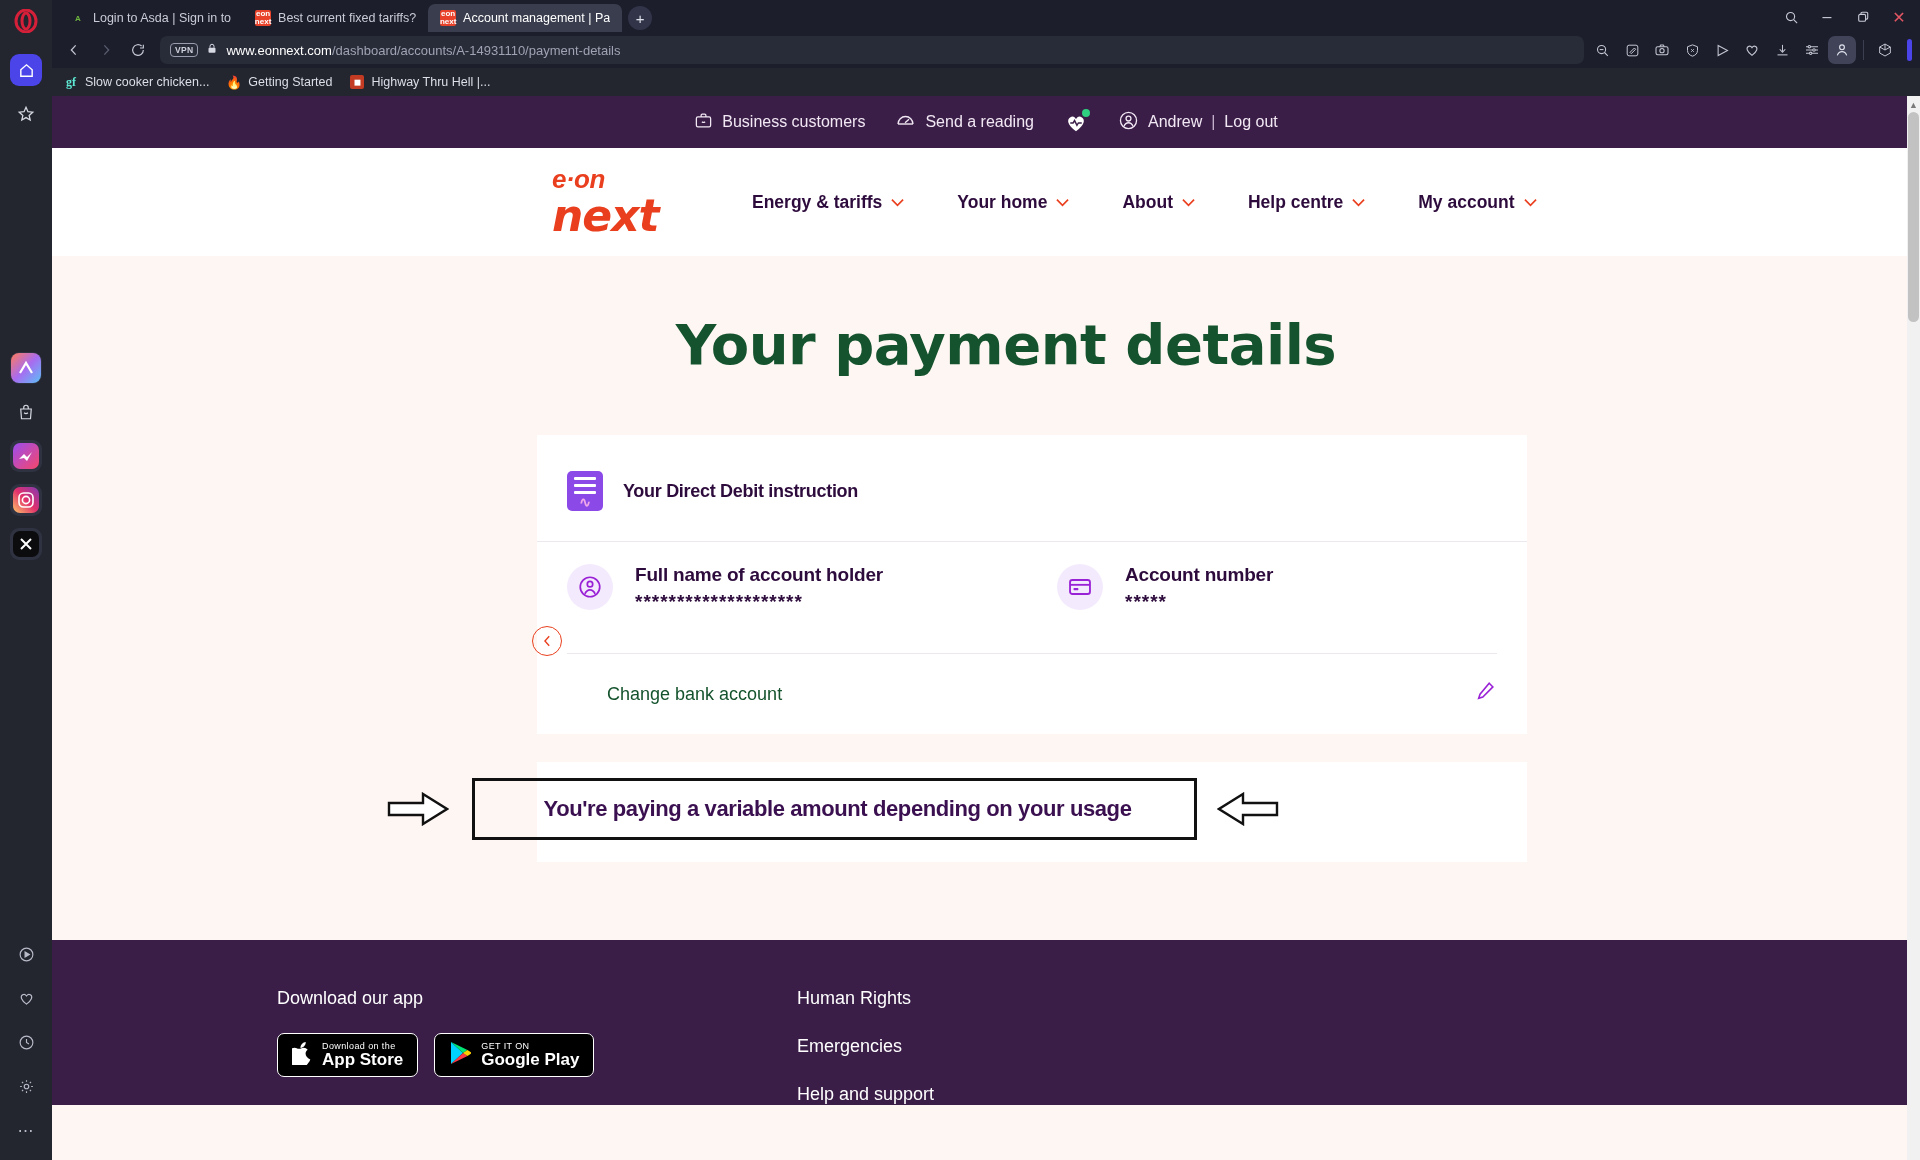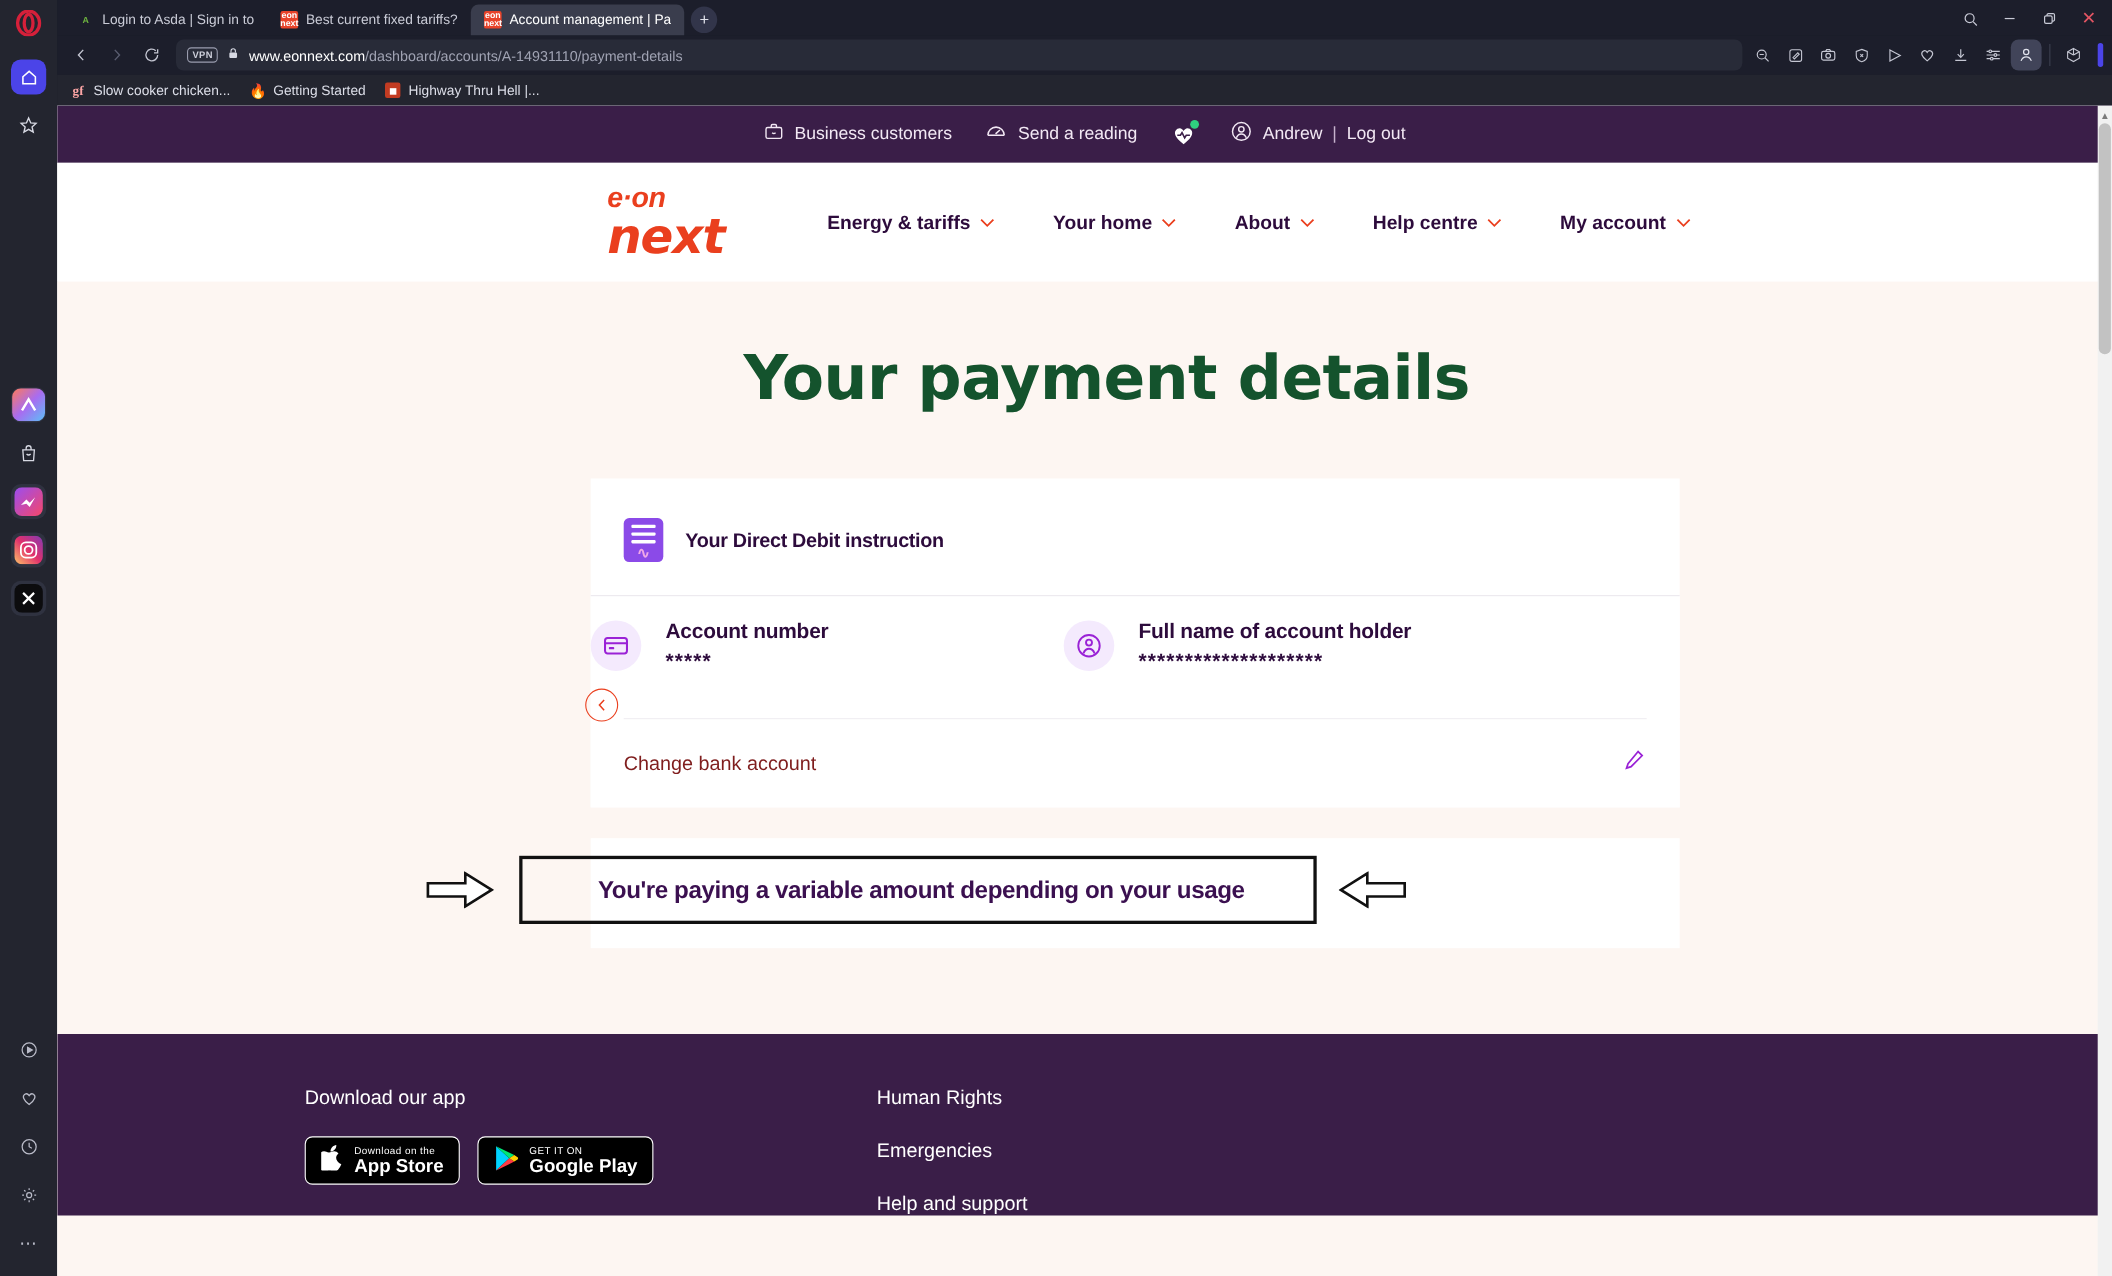--- a/index.html
+++ b/index.html
@@ -95,21 +95,21 @@
   .bookmarks {
     height: 28px; background: #23252f; display: flex; align-items: center;
     gap: 18px; padding: 0 12px;
   }
   .bm {
     display: flex; align-items: center; gap: 7px;
     color: #dcdee8; font-size: 12.5px; white-space: nowrap;
   }
   .bm-ico { width: 14px; height: 14px; display:flex;align-items:center;justify-content:center;
             font-size: 11px; border-radius: 2px; }
-  .bm-gf { color:#fca5a5; font-weight: bold; font-size: 12px; font-family: "Liberation Serif", serif;}
+  .bm-gf { color:#5eead4; font-weight: bold; font-size: 12px; font-family: "Liberation Serif", serif;}
   .bm-ff { font-size: 13px; }
   .bm-ht { background:#c23b22; color:#fff; font-size: 9px; }
 
   
   .viewport {
     flex: 1; position: relative; overflow: hidden; background: #ffffff;
     display: flex; flex-direction: column;
   }
 
   
@@ -193,21 +193,21 @@
     color: #9a22d6;
   }
   .detail-label { color: #2d0b3c; font-size: 19px; font-weight: 800; letter-spacing: -0.2px; }
   .detail-value { color: #2d0b3c; font-size: 19px; font-weight: 700; letter-spacing: 1px; margin-top: 5px; }
 
   .card-divider { height: 1px; background: #ece8ee; margin: 0 30px; }
   .change-row {
     display: flex; align-items: center; justify-content: space-between;
     padding: 26px 30px; background: #ffffff;
   }
-  .change-label { color: #7f1d1d; font-size: 18px; }
+  .change-label { color: #14532d; font-size: 18px; margin-left: 40px; }
   .pencil { color: #9a22d6; font-size: 22px; }
 
   .card2 {
     background: #ffffff; width: 990px; margin-top: 28px;
     height: 100px; display: flex; align-items: center; position: relative;
   }
   .annot-box {
     position: absolute; left: -65px; top: 16px;
     width: 725px; height: 62px;
     border: 3px solid #111111;
@@ -613,44 +613,44 @@
               <div class="dd-icon">
                 <div class="dd-line"></div>
                   <div class="dd-line"></div>
                   <div class="dd-line"></div>
                 <div class="dd-squig">∿</div>
               </div>
               <div class="card-title">Your Direct Debit instruction</div>
             </div>
 
             <div class="detail-row">
+              <div class="detail-col first">
+                <div class="round-ico">
+                  <svg width="26" height="26" viewBox="0 0 24 24" fill="none" stroke="#9a22d6" stroke-width="1.6">
+                      <circle cx="12" cy="12" r="9"></circle>
+                      <circle cx="12" cy="9.4" r="2.5"></circle>
+                      <path d="M7.3 18.4 c1.1 -2.6 2.8 -3.8 4.7 -3.8 s3.6 1.2 4.7 3.8"></path>
+                    </svg>
+                </div>
+                <div>
+                  <div class="detail-label">Full name of account holder</div>
+                  <div class="detail-value">********************</div>
+                </div>
+              </div>
               <div class="detail-col second">
                 <div class="round-ico">
                   <svg width="26" height="26" viewBox="0 0 24 24" fill="none" stroke="#9a22d6" stroke-width="1.7">
                       <rect x="2.8" y="5.5" width="18.4" height="13" rx="2.2"></rect>
                       <path d="M2.8 10 H21.2"></path>
                       <rect x="6" y="13" width="4.5" height="2" rx="0.7" fill="#9a22d6" stroke="none"></rect>
                     </svg>
                 </div>
                 <div>
                   <div class="detail-label">Account number</div>
                   <div class="detail-value">*****</div>
-                </div>
-              </div>
-              <div class="detail-col first">
-                <div class="round-ico">
-                  <svg width="26" height="26" viewBox="0 0 24 24" fill="none" stroke="#9a22d6" stroke-width="1.6">
-                      <circle cx="12" cy="12" r="9"></circle>
-                      <circle cx="12" cy="9.4" r="2.5"></circle>
-                      <path d="M7.3 18.4 c1.1 -2.6 2.8 -3.8 4.7 -3.8 s3.6 1.2 4.7 3.8"></path>
-                    </svg>
-                </div>
-                <div>
-                  <div class="detail-label">Full name of account holder</div>
-                  <div class="detail-value">********************</div>
                 </div>
               </div>
             </div>
 
             <div class="card-divider"></div>
 
             <div class="change-row">
               <span class="change-label">Change bank account</span>
               <span class="pencil">
                 <svg width="22" height="22" viewBox="0 0 24 24" fill="none" stroke="#9a22d6" stroke-width="1.7">

